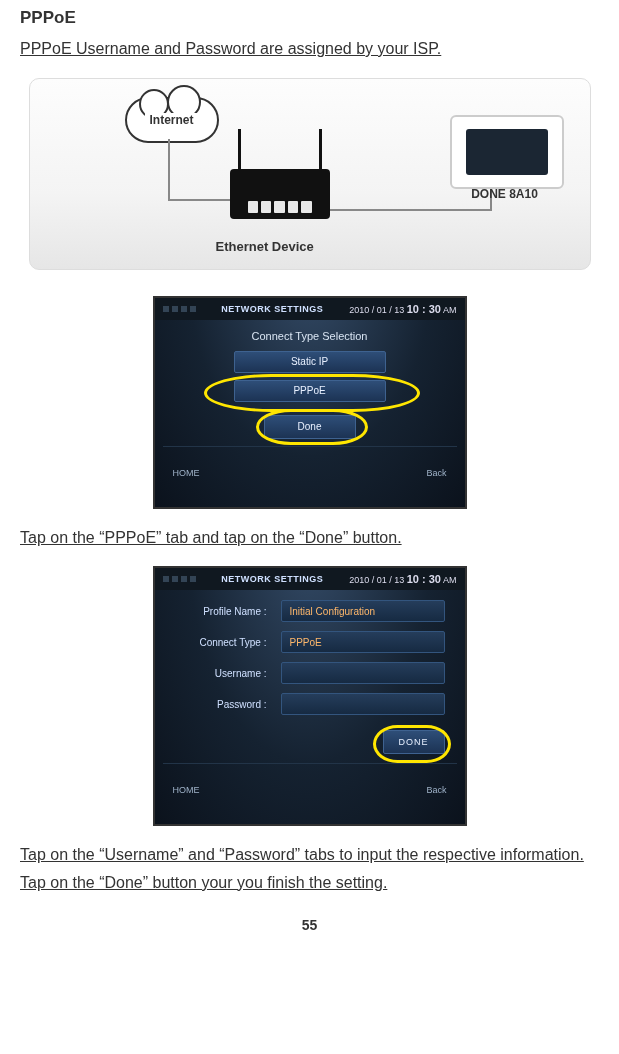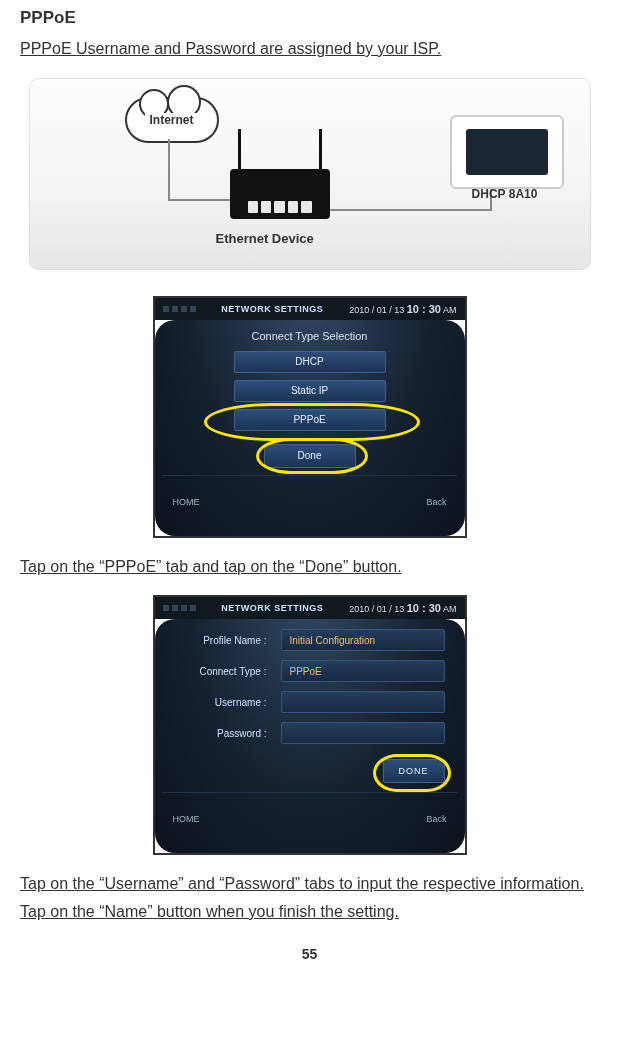--- a/index.html
+++ b/index.html
@@ -68,41 +68,41 @@
   .router .ports span { flex:1; background:#e8e8e8; border-radius:1px; }
   .antenna { position:absolute; width:3px; height:40px; background:#111; top:-40px; }
   .antenna.left { left:8px; } .antenna.right { right:8px; }
 
   .amor {
     position:absolute; left:420px; top:36px;
     width:110px; height:70px; background:#fff; border:2px solid #ccc; border-radius:6px;
   }
   .amor .screen { position:absolute; left:14px; right:14px; top:12px; bottom:12px; background:#1b2633; border-radius:3px; }
   .amor-lbl { position:absolute; left:420px; top:108px; width:110px; text-align:center; font-size:12px; font-weight:bold; }
-  .eth-lbl { position:absolute; left:186px; top:152px; font-size:13px; font-weight:bold; }
+  .eth-lbl { position:absolute; left:186px; top:160px; font-size:13px; font-weight:bold; }
 
   
   .ui-shot {
     width: 310px; margin: 0 auto 18px auto;
     border: 2px solid #333;
   }
   .ui-bar {
     height: 22px; background: #101820;
     display:flex; align-items:center; justify-content:space-between;
     padding:0 8px; font-size:9px; color:#dde;
   }
   .ui-bar .dots { display:flex; gap:3px; }
   .ui-bar .dots i { width:6px; height:6px; background:#345; display:block; }
   .ui-bar .title { font-weight:bold; letter-spacing:0.5px; color:#cfe0ff; }
   .ui-bar .clock b { font-size:11px; }
   .ui-body {
     min-height: 168px; padding: 10px 18px 8px 18px;
     background: radial-gradient(ellipse at center -40px, #334a66 0%, #152231 55%, #0b121c 100%);
     display:flex; flex-direction:column; align-items:center; gap:7px;
-    color:#dbe6f4; font-size:11px;border-radius:20px;
+    color:#dbe6f4; font-size:11px;
   }
   .panel-head { color:#d8e4f2; font-size:11px; margin-bottom:2px; }
   .opt {
     width: 150px; height: 20px; font-size:10px; color:#e8f0ff;
     display:flex; align-items:center; justify-content:center;
     background: linear-gradient(#2e4e78,#1c3354);
     border:1px solid #3e6290; border-radius:2px;
     position:relative;
   }
   .opt.small { width:90px; height:22px; margin-top:6px; }
@@ -155,42 +155,41 @@
         <span></span>
         <span></span>
         <span></span>
       </div>
   </div>
   <div class="wire-3"></div>
   <div class="wire-4"></div>
   <div class="amor">
       <div class="screen"></div>
     </div>
-  <div class="amor-lbl">DHCP 8A10</div>
+  <div class="amor-lbl">DONE 8A10</div>
   <div class="eth-lbl">Ethernet Device</div>
 </div>
 
 <div class="ui-shot">
   <div class="ui-bar">
     <div class="dots">
         <i></i>
         <i></i>
         <i></i>
         <i></i>
       </div>
     <span class="title">NETWORK SETTINGS</span>
     <span class="clock">
       <span>2010 / 01 / 13</span>
       <b>10 : 30</b>
       <span>AM</span>
     </span>
   </div>
   <div class="ui-body">
     <div class="panel-head">Connect Type Selection</div>
-    <div class="opt">DHCP</div>
     <div class="opt">Static IP</div>
     <div style="position:relative;">
       <div class="opt">PPPoE</div>
       <div class="hi-oval" style="left:-30px; top:-6px; width:210px; height:32px;"></div>
     </div>
     <div style="position:relative;">
       <div class="opt small">Done</div>
       <div class="hi-oval" style="left:-8px; top:0px; width:106px; height:30px;"></div>
     </div>
     <div class="ui-foot" style="width:100%;">
@@ -239,15 +238,15 @@
       <div class="hi-oval" style="right:-6px; top:-5px; width:72px; height:32px;"></div>
     </div>
     <div class="ui-foot" style="width:100%;">
       <span>HOME</span>
       <span>Back</span>
     </div>
   </div>
 </div>
 
 <p class="body-text" style="margin-bottom:6px;">Tap on the “Username” and “Password” tabs to input the respective information.</p>
-<p class="body-text" style="margin-top:0;">Tap on the “Name” button when you finish the setting.</p>
+<p class="body-text" style="margin-top:0;">Tap on the “Done” button your you finish the setting.</p>
 
 <div class="page-num">55</div>
 
 </body></html>

